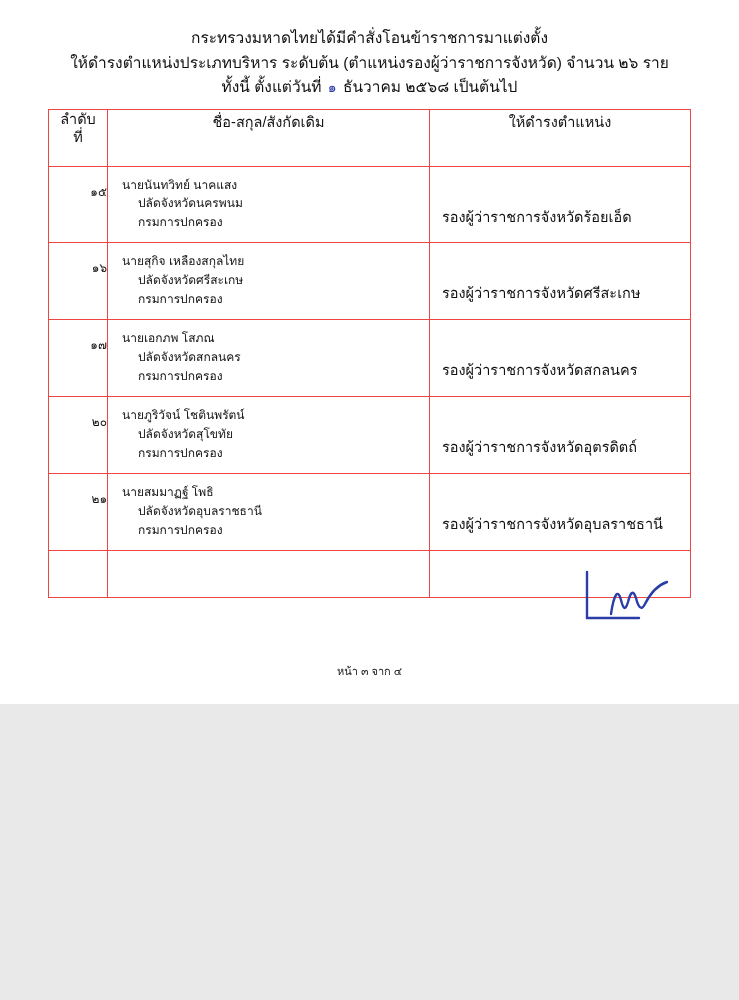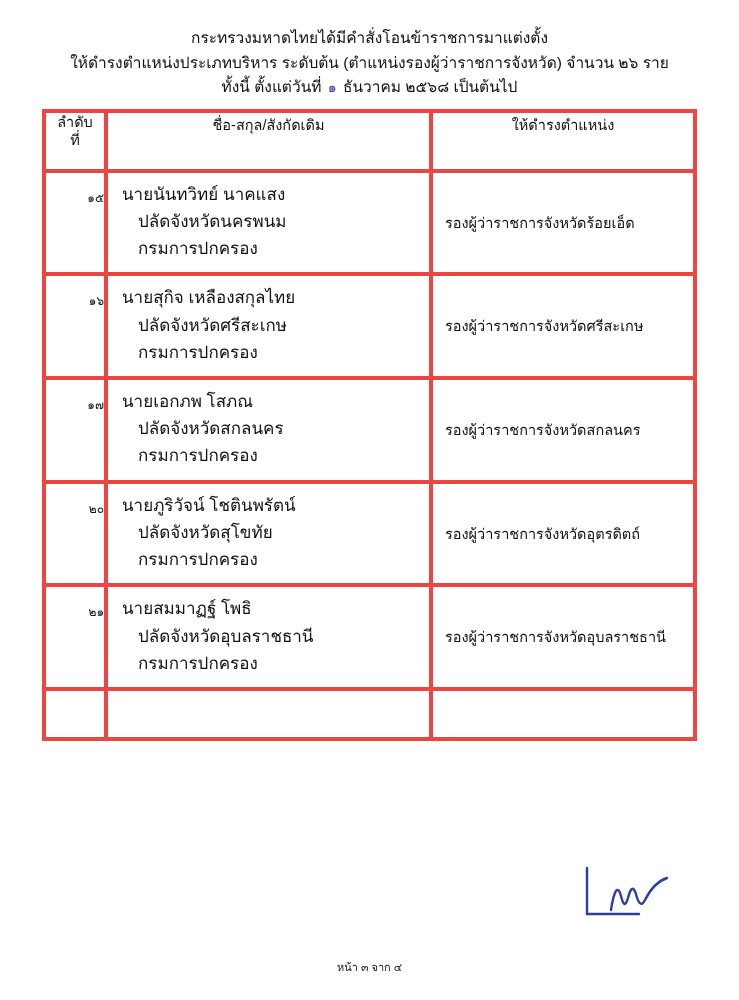--- a/index.html
+++ b/index.html
@@ -8,21 +8,21 @@
     background: #e9e9e9;
   }
   body {
     width: 739px;
     height: 1000px;
     font-family: "Liberation Sans", sans-serif;
   }
   .page {
     position: relative;
     width: 739px;
-    height: 1000px;
+    height: 704px;
     background: #ffffff;
     box-sizing: border-box;
     overflow: hidden;
   }
   .header {
     padding-top: 30px;
     text-align: center;
   }
   .header .line {
     font-size: 15.5px;
@@ -38,21 +38,21 @@
     font-size: 14px;
     padding: 0 2px;
   }
   table.doc {
     border-collapse: collapse;
     width: 639px;
     margin: 14px auto 0 auto;
     table-layout: fixed;
   }
   table.doc th, table.doc td {
-    border: 4px solid #ef4444;
+    border: 1px solid #ef4444;
     vertical-align: top;
     padding: 0;
   }
   th.col-no { width: 58px; }
   th.col-name { width: 321px; }
   th.col-pos { width: 260px; }
   thead th {
     text-align: center;
     font-weight: normal;
     font-size: 14.5px;
@@ -66,21 +66,21 @@
     line-height: 1.25;
   }
   tbody td.no {
     text-align: right;
     font-size: 12px;
     color: #111111;
     padding-top: 15px;
   }
   tbody td.name {
     padding: 9px 0 10px 14px;
-    font-size: 17px;
+    font-size: 12px;
     color: #111111;
   }
   tbody td.pos {
     padding: 9px 0 10px 12px;
     font-size: 14.5px;
     color: #111111;
   }
   .nm-main { line-height: 1.55; }
   .nm-sub { line-height: 1.6; padding-left: 16px; }
   .pos-text {

